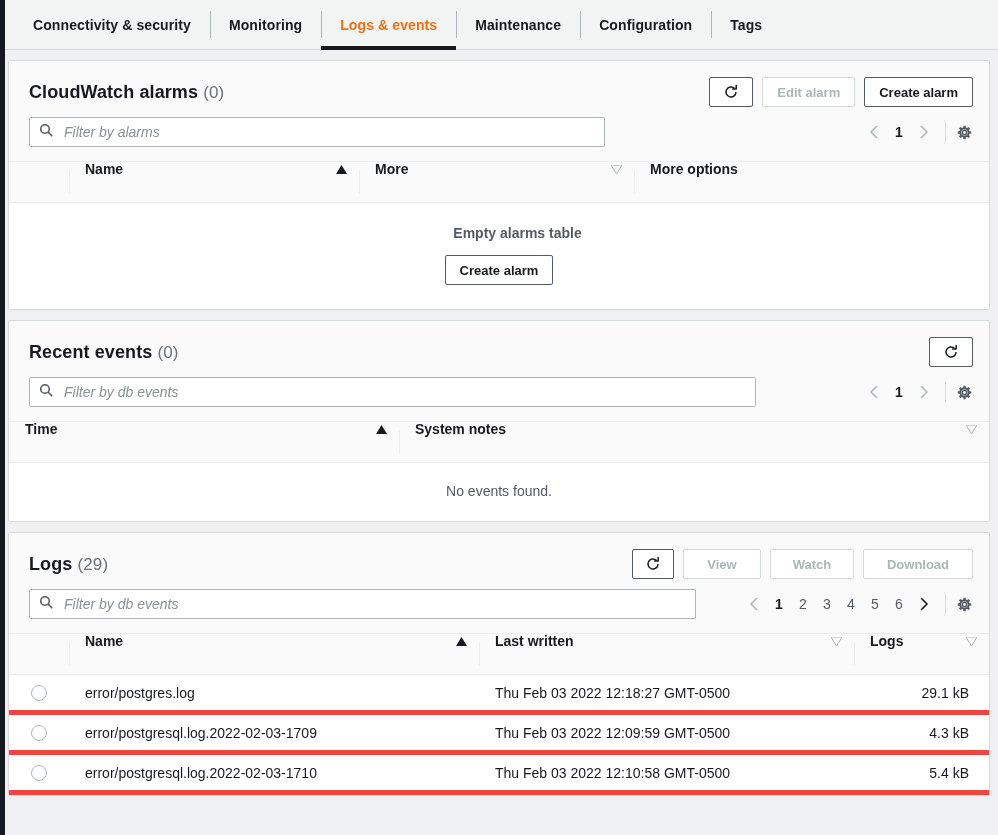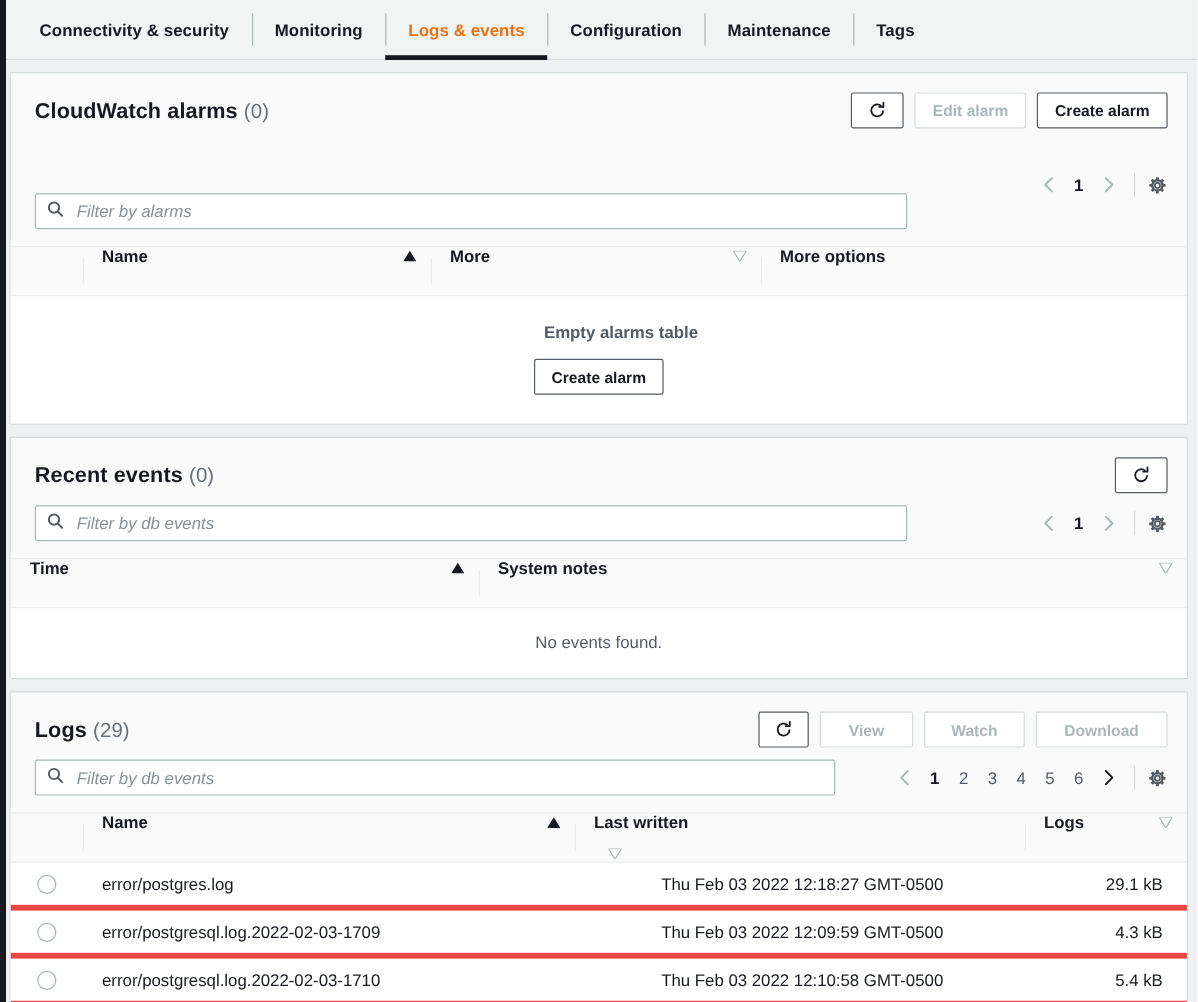--- a/index.html
+++ b/index.html
@@ -252,21 +252,21 @@
   .a-name  { width: 290px; }
   .a-state { width: 275px; }
   .a-more  { flex: 1; }
 
   
   .e-time  { width: 390px; }
   .e-notes { flex: 1; }
 
   
   .l-name  { width: 410px; }
-  .l-last  { width: 375px; flex-direction: column; }
+  .l-last  { width: 375px; }
   .l-logs  { flex: 1; }
   .l-logs.val { justify-content: flex-end; padding-right: 20px; }
 </style>
 </head>
 <body>
 
 <div class="left-rail"></div>
 
 <div class="page">
 
@@ -274,24 +274,24 @@
     <div class="tab">
       <span>Connectivity &amp; security</span>
     </div>
     <div class="tab">
       <span>Monitoring</span>
     </div>
     <div class="tab active">
       <span>Logs &amp; events</span>
     </div>
     <div class="tab">
+      <span>Maintenance</span>
+    </div>
+    <div class="tab">
       <span>Configuration</span>
-    </div>
-    <div class="tab">
-      <span>Maintenance</span>
     </div>
     <div class="tab">
       <span>Tags</span>
     </div>
   </div>
 
   <div class="card first">
     <div class="card-head">
       <div class="card-title">
         <span>CloudWatch alarms</span>
@@ -305,21 +305,21 @@
               <path d="M13.2 1.6V5.1H9.7" stroke-linecap="round" stroke-linejoin="round"></path>
             </svg>
           </span>
         </button>
         <button class="btn disabled">Edit alarm</button>
         <button class="btn">Create alarm</button>
       </div>
     </div>
 
     <div class="filter-row">
-      <div class="search-wrap" style="width:727px;margin-top:44px;">
+      <div class="search-wrap" style="width:576px;">
         <span>
           <svg width="14" height="14" viewBox="0 0 14 14" fill="none" stroke="#545b64" stroke-width="1.6">
             <circle cx="6" cy="6" r="4.3"></circle>
               <path d="M9.3 9.3L12.8 12.8" stroke-linecap="round"></path>
           </svg>
         </span>
         <input class="search-input" type="text" placeholder="Filter by alarms" style="">
       </div>
       <div class="pager">
         <div class="pg-arrow">

